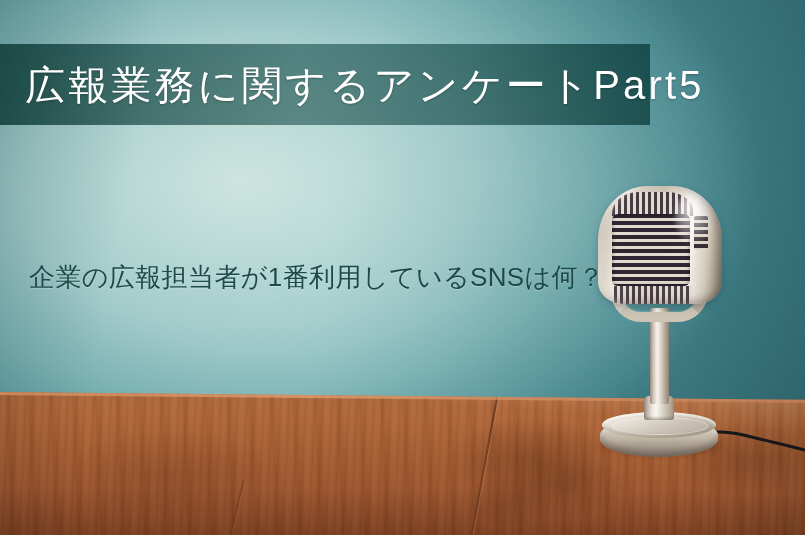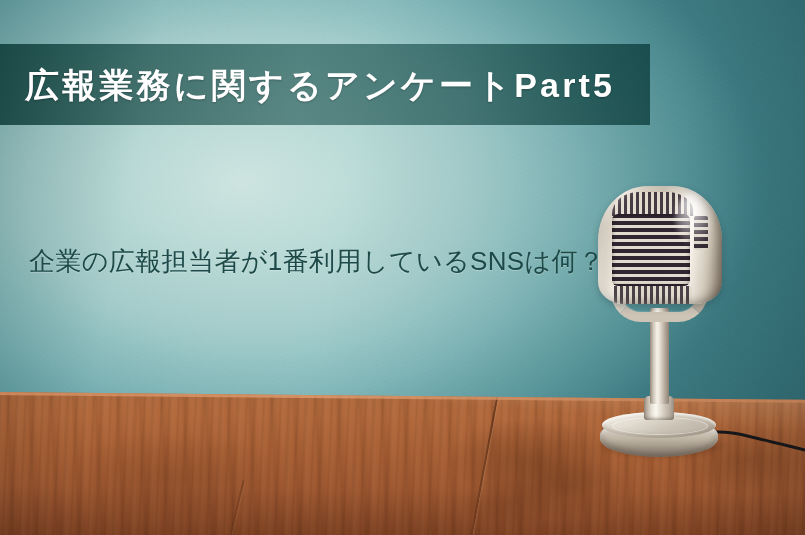--- a/index.html
+++ b/index.html
@@ -364,31 +364,31 @@
         rgba(14,70,66,0.56) 46%,
         rgba(12,66,64,0.62) 72%,
         rgba(8,56,54,0.74) 100%);
   }
   .title-text {
     position: absolute;
     left: 25px;
     top: 56px;
     width: 620px;
     color: #ffffff;
-    font-size: 34px;
+    font-size: 40px;
     line-height: 58px;
-    font-weight: 700;
+    font-weight: 400;
     letter-spacing: 3.2px;
     white-space: nowrap;
     text-shadow: 0 1px 2px rgba(0,0,0,0.25);
   }
   .subtitle-text {
     position: absolute;
     left: 29px;
-    top: 243px;
+    top: 259px;
     width: 700px;
     color: #1d4a49;
     font-size: 26px;
     line-height: 36px;
     font-weight: 400;
     letter-spacing: 0.4px;
     white-space: nowrap;
     text-shadow: 0 1px 1px rgba(255,255,255,0.28);
   }
 </style>

